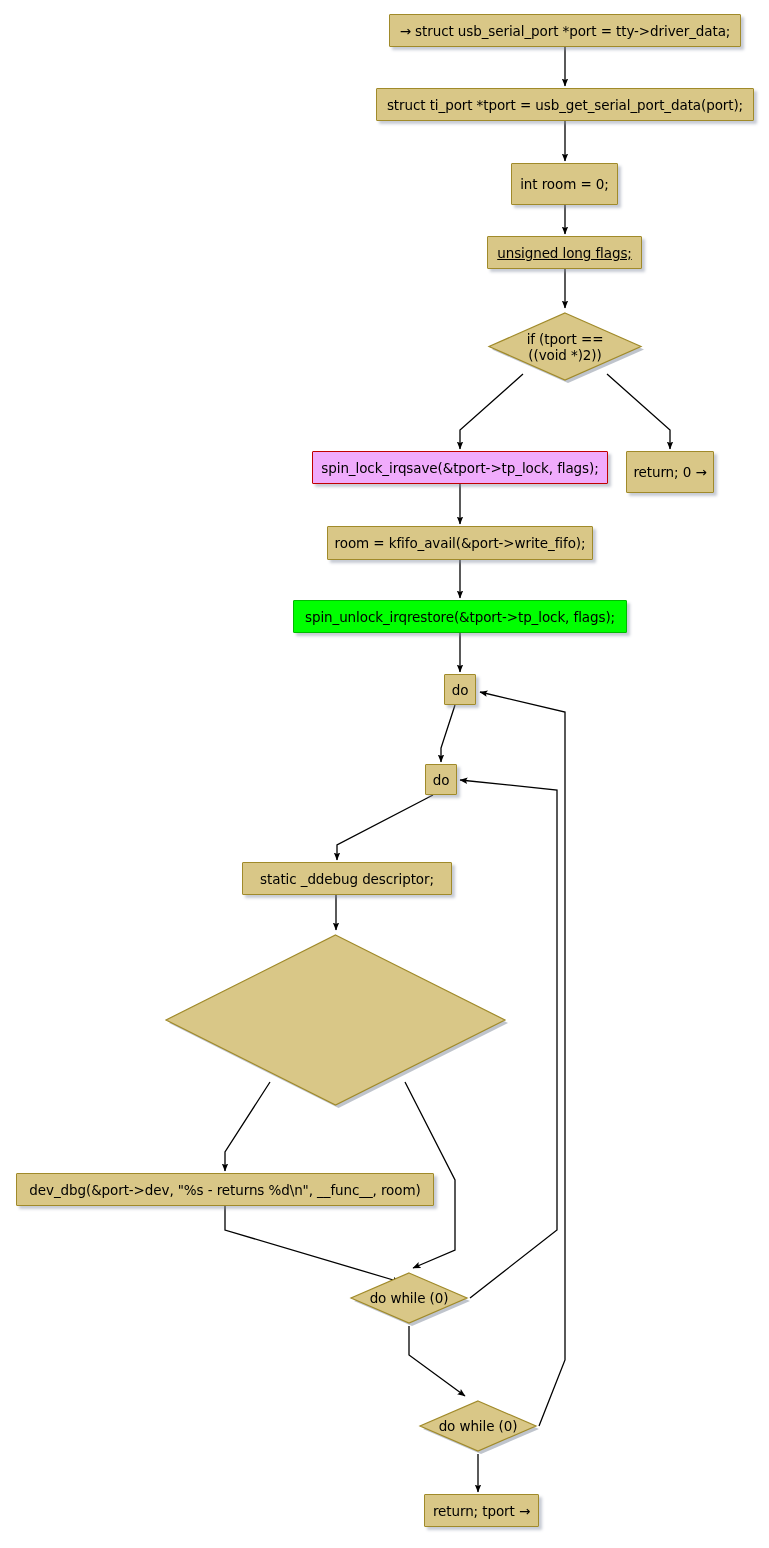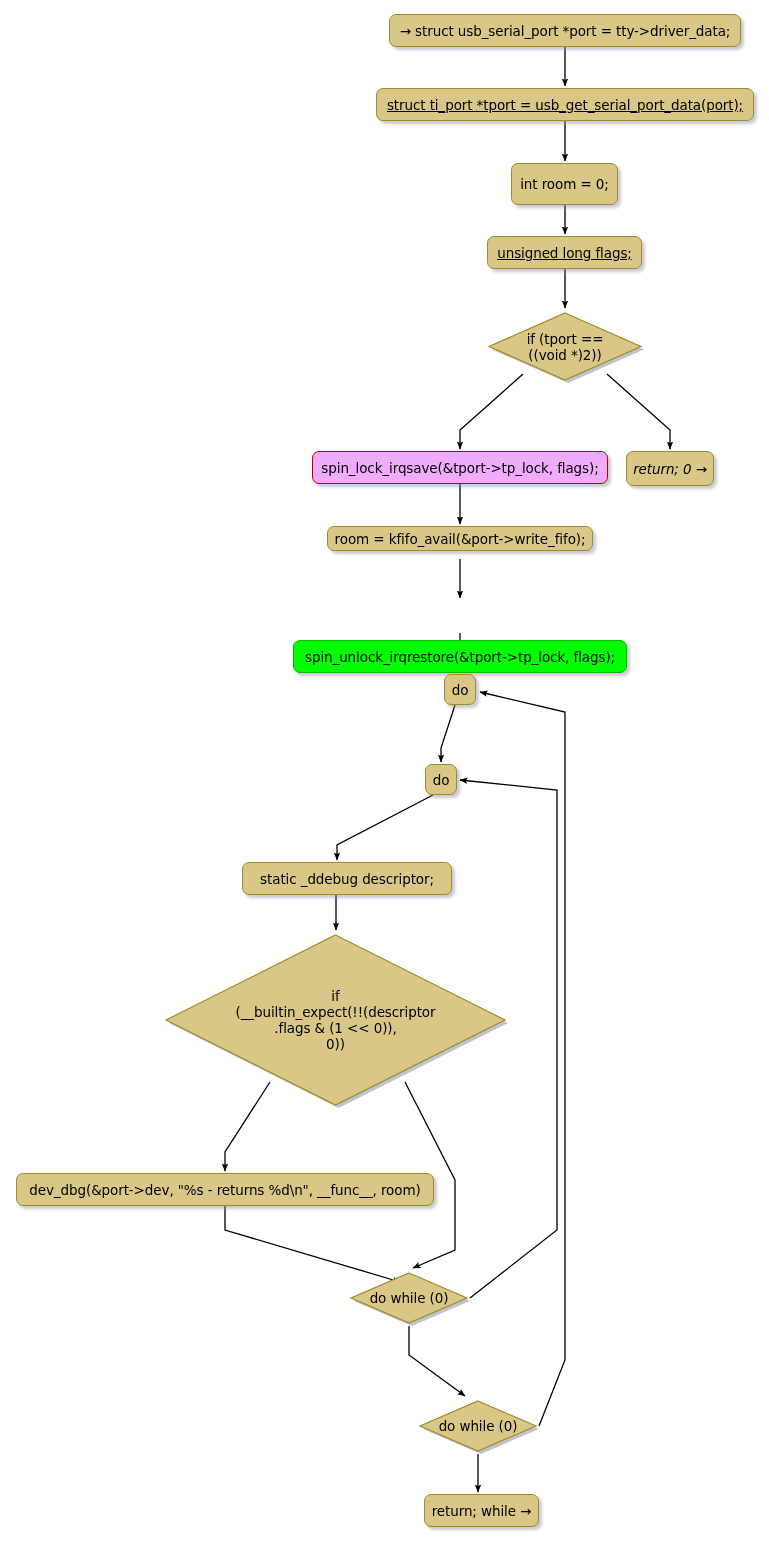--- a/index.html
+++ b/index.html
@@ -33,21 +33,21 @@
     justify-content: center;
     text-align: center;
     white-space: pre;
     color: #000000;
     font-size: 13.5px;
     line-height: 16px;
     letter-spacing: -0.1px;
   }
   .rect {
     border: 1.2px solid #a08a2a;
-    border-radius: 7px;
+    border-radius: 1px;
     background: #d9c787;
     box-shadow: 3px 3px 3px rgba(130,140,160,0.45);
   }
   .rect.red {
     background: #f0abfc;
     border-color: #c00000;
   }
   .rect.green {
     background: #00ff00;
     border-color: #00bb00;
@@ -96,47 +96,44 @@
         <path d="M225,1206 L225,1230 L400,1282" fill="none" stroke="#000000" stroke-width="1.3" marker-end="url(#arrowhead)"></path>
         <path d="M470,1298 L557,1230 L557,790 L460,780" fill="none" stroke="#000000" stroke-width="1.3" marker-end="url(#arrowhead)"></path>
         <path d="M409,1326 L409,1355 L465,1396" fill="none" stroke="#000000" stroke-width="1.3" marker-end="url(#arrowhead)"></path>
         <path d="M539,1426 L565,1360 L565,712 L480,692" fill="none" stroke="#000000" stroke-width="1.3" marker-end="url(#arrowhead)"></path>
         <path d="M478,1454 L478,1492" fill="none" stroke="#000000" stroke-width="1.3" marker-end="url(#arrowhead)"></path>
       </g>
   </svg>
 
   <div id="node-layer">
       <div class="node rect" style="left: 389px; top: 14px; width: 352px; height: 33px;"><span>→ struct usb_serial_port *port = tty-&gt;driver_data;</span></div>
-      <div class="node rect" style="left: 376px; top: 88px; width: 378px; height: 33px; text-decoration: underline;"><span>struct ti_port *tport = usb_get_serial_port_data(port);</span></div>
+      <div class="node rect" style="left: 376px; top: 88px; width: 378px; height: 33px;"><span>struct ti_port *tport = usb_get_serial_port_data(port);</span></div>
       <div class="node rect" style="left: 511px; top: 163px; width: 107px; height: 42px;"><span>int room = 0;</span></div>
       <div class="node rect" style="left: 487px; top: 236px; width: 155px; height: 33px; text-decoration: underline;"><span>unsigned long flags;</span></div>
       <div class="node diamond" style="left: 486px; top: 310px; width: 158px; height: 73px;"><svg class="dia-shape" viewBox="0 0 158 73" preserveAspectRatio="none">
           <path d="M79,3 L155,36.5 L79,70 L3,36.5 Z" fill="#2a3a55" opacity="0.30" transform="translate(3,3)"></path>
           <path d="M79,3 L155,36.5 L79,70 L3,36.5 Z" fill="#d9c787" stroke="#a08a2a" stroke-width="1.2"></path>
         </svg><div class="dia-label">if (tport ==
 ((void *)2))</div></div>
       <div class="node rect red" style="left: 312px; top: 451px; width: 296px; height: 33px;"><span>spin_lock_irqsave(&amp;tport-&gt;tp_lock, flags);</span></div>
-      <div class="node rect" style="left: 626px; top: 451px; width: 88px; height: 35px; font-style: italic;"><span>return; 0 →</span></div>
-      <div class="node rect" style="left: 327px; top: 526px; width: 266px; height: 25px;"><span>room = kfifo_avail(&amp;port-&gt;write_fifo);</span></div>
-      <div class="node rect green" style="left: 293px; top: 600px; width: 334px; height: 33px; margin-top: 40px;"><span>spin_unlock_irqrestore(&amp;tport-&gt;tp_lock, flags);</span></div>
+      <div class="node rect" style="left: 626px; top: 451px; width: 88px; height: 42px;"><span>return; 0 →</span></div>
+      <div class="node rect" style="left: 327px; top: 526px; width: 266px; height: 34px;"><span>room = kfifo_avail(&amp;port-&gt;write_fifo);</span></div>
+      <div class="node rect green" style="left: 293px; top: 600px; width: 334px; height: 33px;"><span>spin_unlock_irqrestore(&amp;tport-&gt;tp_lock, flags);</span></div>
       <div class="node rect" style="left: 444px; top: 674px; width: 32px; height: 31px;"><span>do</span></div>
       <div class="node rect" style="left: 425px; top: 764px; width: 32px; height: 31px;"><span>do</span></div>
       <div class="node rect" style="left: 242px; top: 862px; width: 210px; height: 33px;"><span>static _ddebug descriptor;</span></div>
       <div class="node diamond" style="left: 163px; top: 932px; width: 345px; height: 176px;"><svg class="dia-shape" viewBox="0 0 345 176" preserveAspectRatio="none">
           <path d="M172.5,3 L342,88 L172.5,173 L3,88 Z" fill="#2a3a55" opacity="0.30" transform="translate(3,3)"></path>
           <path d="M172.5,3 L342,88 L172.5,173 L3,88 Z" fill="#d9c787" stroke="#a08a2a" stroke-width="1.2"></path>
-        </svg><div class="dia-label">if
-(__builtin_expect(!!(descriptor
-.flags &amp; (1 &lt;&lt; 0)),
-0))</div></div>
+        </svg></div>
       <div class="node rect" style="left: 16px; top: 1173px; width: 418px; height: 33px;"><span>dev_dbg(&amp;port-&gt;dev, "%s - returns %d\n", __func__, room)</span></div>
       <div class="node diamond" style="left: 348px; top: 1270px; width: 122px; height: 56px;"><svg class="dia-shape" viewBox="0 0 122 56" preserveAspectRatio="none">
           <path d="M61,3 L119,28 L61,53 L3,28 Z" fill="#2a3a55" opacity="0.30" transform="translate(3,3)"></path>
           <path d="M61,3 L119,28 L61,53 L3,28 Z" fill="#d9c787" stroke="#a08a2a" stroke-width="1.2"></path>
         </svg><div class="dia-label">do while (0)</div></div>
       <div class="node diamond" style="left: 417px; top: 1398px; width: 122px; height: 56px;"><svg class="dia-shape" viewBox="0 0 122 56" preserveAspectRatio="none">
           <path d="M61,3 L119,28 L61,53 L3,28 Z" fill="#2a3a55" opacity="0.30" transform="translate(3,3)"></path>
           <path d="M61,3 L119,28 L61,53 L3,28 Z" fill="#d9c787" stroke="#a08a2a" stroke-width="1.2"></path>
         </svg><div class="dia-label">do while (0)</div></div>
-      <div class="node rect" style="left: 424px; top: 1494px; width: 115px; height: 33px;"><span>return; while →</span></div>
+      <div class="node rect" style="left: 424px; top: 1494px; width: 115px; height: 33px;"><span>return; tport →</span></div>
     </div>
 
 </div>
 
 </body></html>

